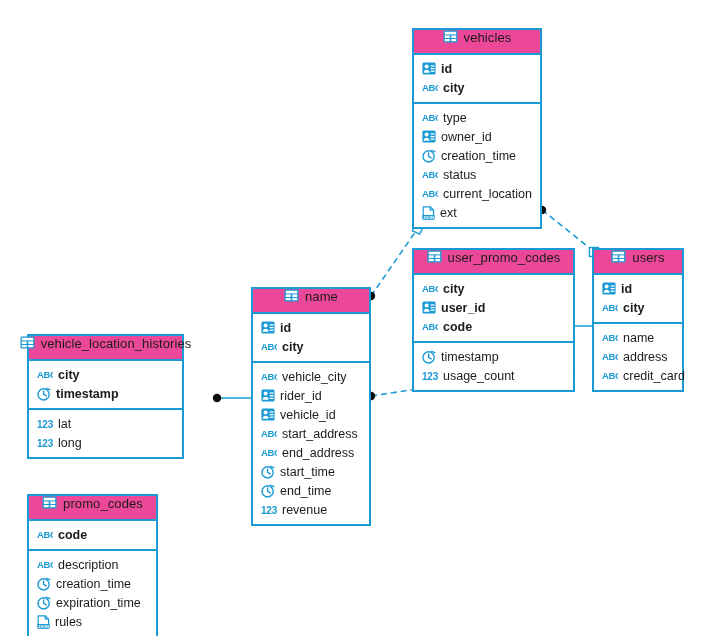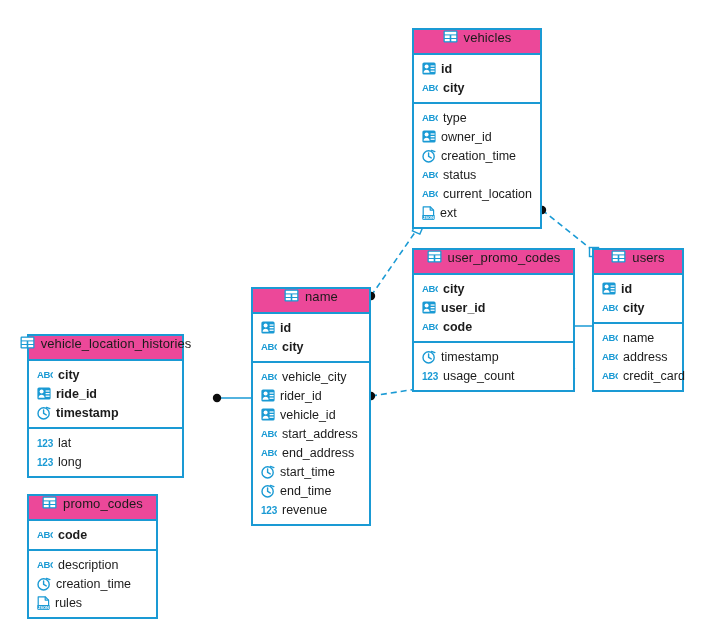--- a/index.html
+++ b/index.html
@@ -437,33 +437,20 @@
         <div class="row">
           <span class="ic">
             <svg width="16" height="11" viewBox="0 0 16 11">
               <text x="0" y="9" fill="#1a9ad4" font-size="9.5" font-family="&quot;Liberation Sans&quot;, sans-serif" font-weight="bold" letter-spacing="-0.3">ABC</text>
             </svg>
           </span>
           <span class="fname">city</span>
         </div>
         <div class="row">
           <span class="ic">
-            <svg width="14" height="13" viewBox="0 0 14 13">
-              <rect x="0.4" y="0.4" width="13.2" height="12.2" rx="1.6" fill="#1a9ad4"></rect>
-              <circle cx="4.6" cy="4.6" r="2" fill="#ffffff"></circle>
-              <path d="M1.6 10.8c0-1.9 1.4-3.0 3.0-3.0s3.0 1.1 3.0 3.0z" fill="#ffffff"></path>
-              <rect x="8.6" y="3.4" width="4" height="1.25" fill="#ffffff"></rect>
-              <rect x="8.6" y="6" width="4" height="1.25" fill="#ffffff"></rect>
-              <rect x="8.6" y="8.6" width="4" height="1.25" fill="#ffffff"></rect>
-            </svg>
-          </span>
-          <span class="fname">ride_id</span>
-        </div>
-        <div class="row">
-          <span class="ic">
             <svg width="14" height="14" viewBox="0 0 14 14">
               <circle cx="6.6" cy="7.4" r="5.6" fill="none" stroke="#1a9ad4" stroke-width="1.4"></circle>
               <path d="M6.6 4.0 L6.6 7.4 L9.2 8.9" fill="none" stroke="#1a9ad4" stroke-width="1.4" stroke-linecap="round"></path>
               <path d="M9.5 1.3 L12.9 2.6" fill="none" stroke="#1a9ad4" stroke-width="1.3" stroke-linecap="round"></path>
             </svg>
           </span>
           <span class="fname">timestamp</span>
         </div>
       </div>
       <div class="sect">
@@ -523,20 +510,30 @@
             <svg width="14" height="14" viewBox="0 0 14 14">
               <circle cx="6.6" cy="7.4" r="5.6" fill="none" stroke="#1a9ad4" stroke-width="1.4"></circle>
               <path d="M6.6 4.0 L6.6 7.4 L9.2 8.9" fill="none" stroke="#1a9ad4" stroke-width="1.4" stroke-linecap="round"></path>
               <path d="M9.5 1.3 L12.9 2.6" fill="none" stroke="#1a9ad4" stroke-width="1.3" stroke-linecap="round"></path>
             </svg>
           </span>
           <span class="fname">creation_time</span>
         </div>
         <div class="row">
           <span class="ic">
+            <svg width="14" height="14" viewBox="0 0 14 14">
+              <circle cx="6.6" cy="7.4" r="5.6" fill="none" stroke="#1a9ad4" stroke-width="1.4"></circle>
+              <path d="M6.6 4.0 L6.6 7.4 L9.2 8.9" fill="none" stroke="#1a9ad4" stroke-width="1.4" stroke-linecap="round"></path>
+              <path d="M9.5 1.3 L12.9 2.6" fill="none" stroke="#1a9ad4" stroke-width="1.3" stroke-linecap="round"></path>
+            </svg>
+          </span>
+          <span class="fname">expiration_time</span>
+        </div>
+        <div class="row">
+          <span class="ic">
             <svg width="13" height="14" viewBox="0 0 13 14">
               <path d="M1.2 0.8 h7.0 l3.4 3.3 v9.1 h-10.4 z" fill="#ffffff" stroke="#1a9ad4" stroke-width="1.2" stroke-linejoin="round"></path>
               <path d="M8.2 0.8 v3.3 h3.4" fill="none" stroke="#1a9ad4" stroke-width="1.2" stroke-linejoin="round"></path>
               <rect x="0.4" y="9" width="12.2" height="4.4" rx="0.6" fill="#1a9ad4"></rect>
               <text x="6.5" y="12.6" fill="#ffffff" font-size="4.1" font-family="&quot;Liberation Sans&quot;, sans-serif" font-weight="bold" text-anchor="middle">JSON</text>
             </svg>
           </span>
           <span class="fname">rules</span>
         </div>
       </div>

